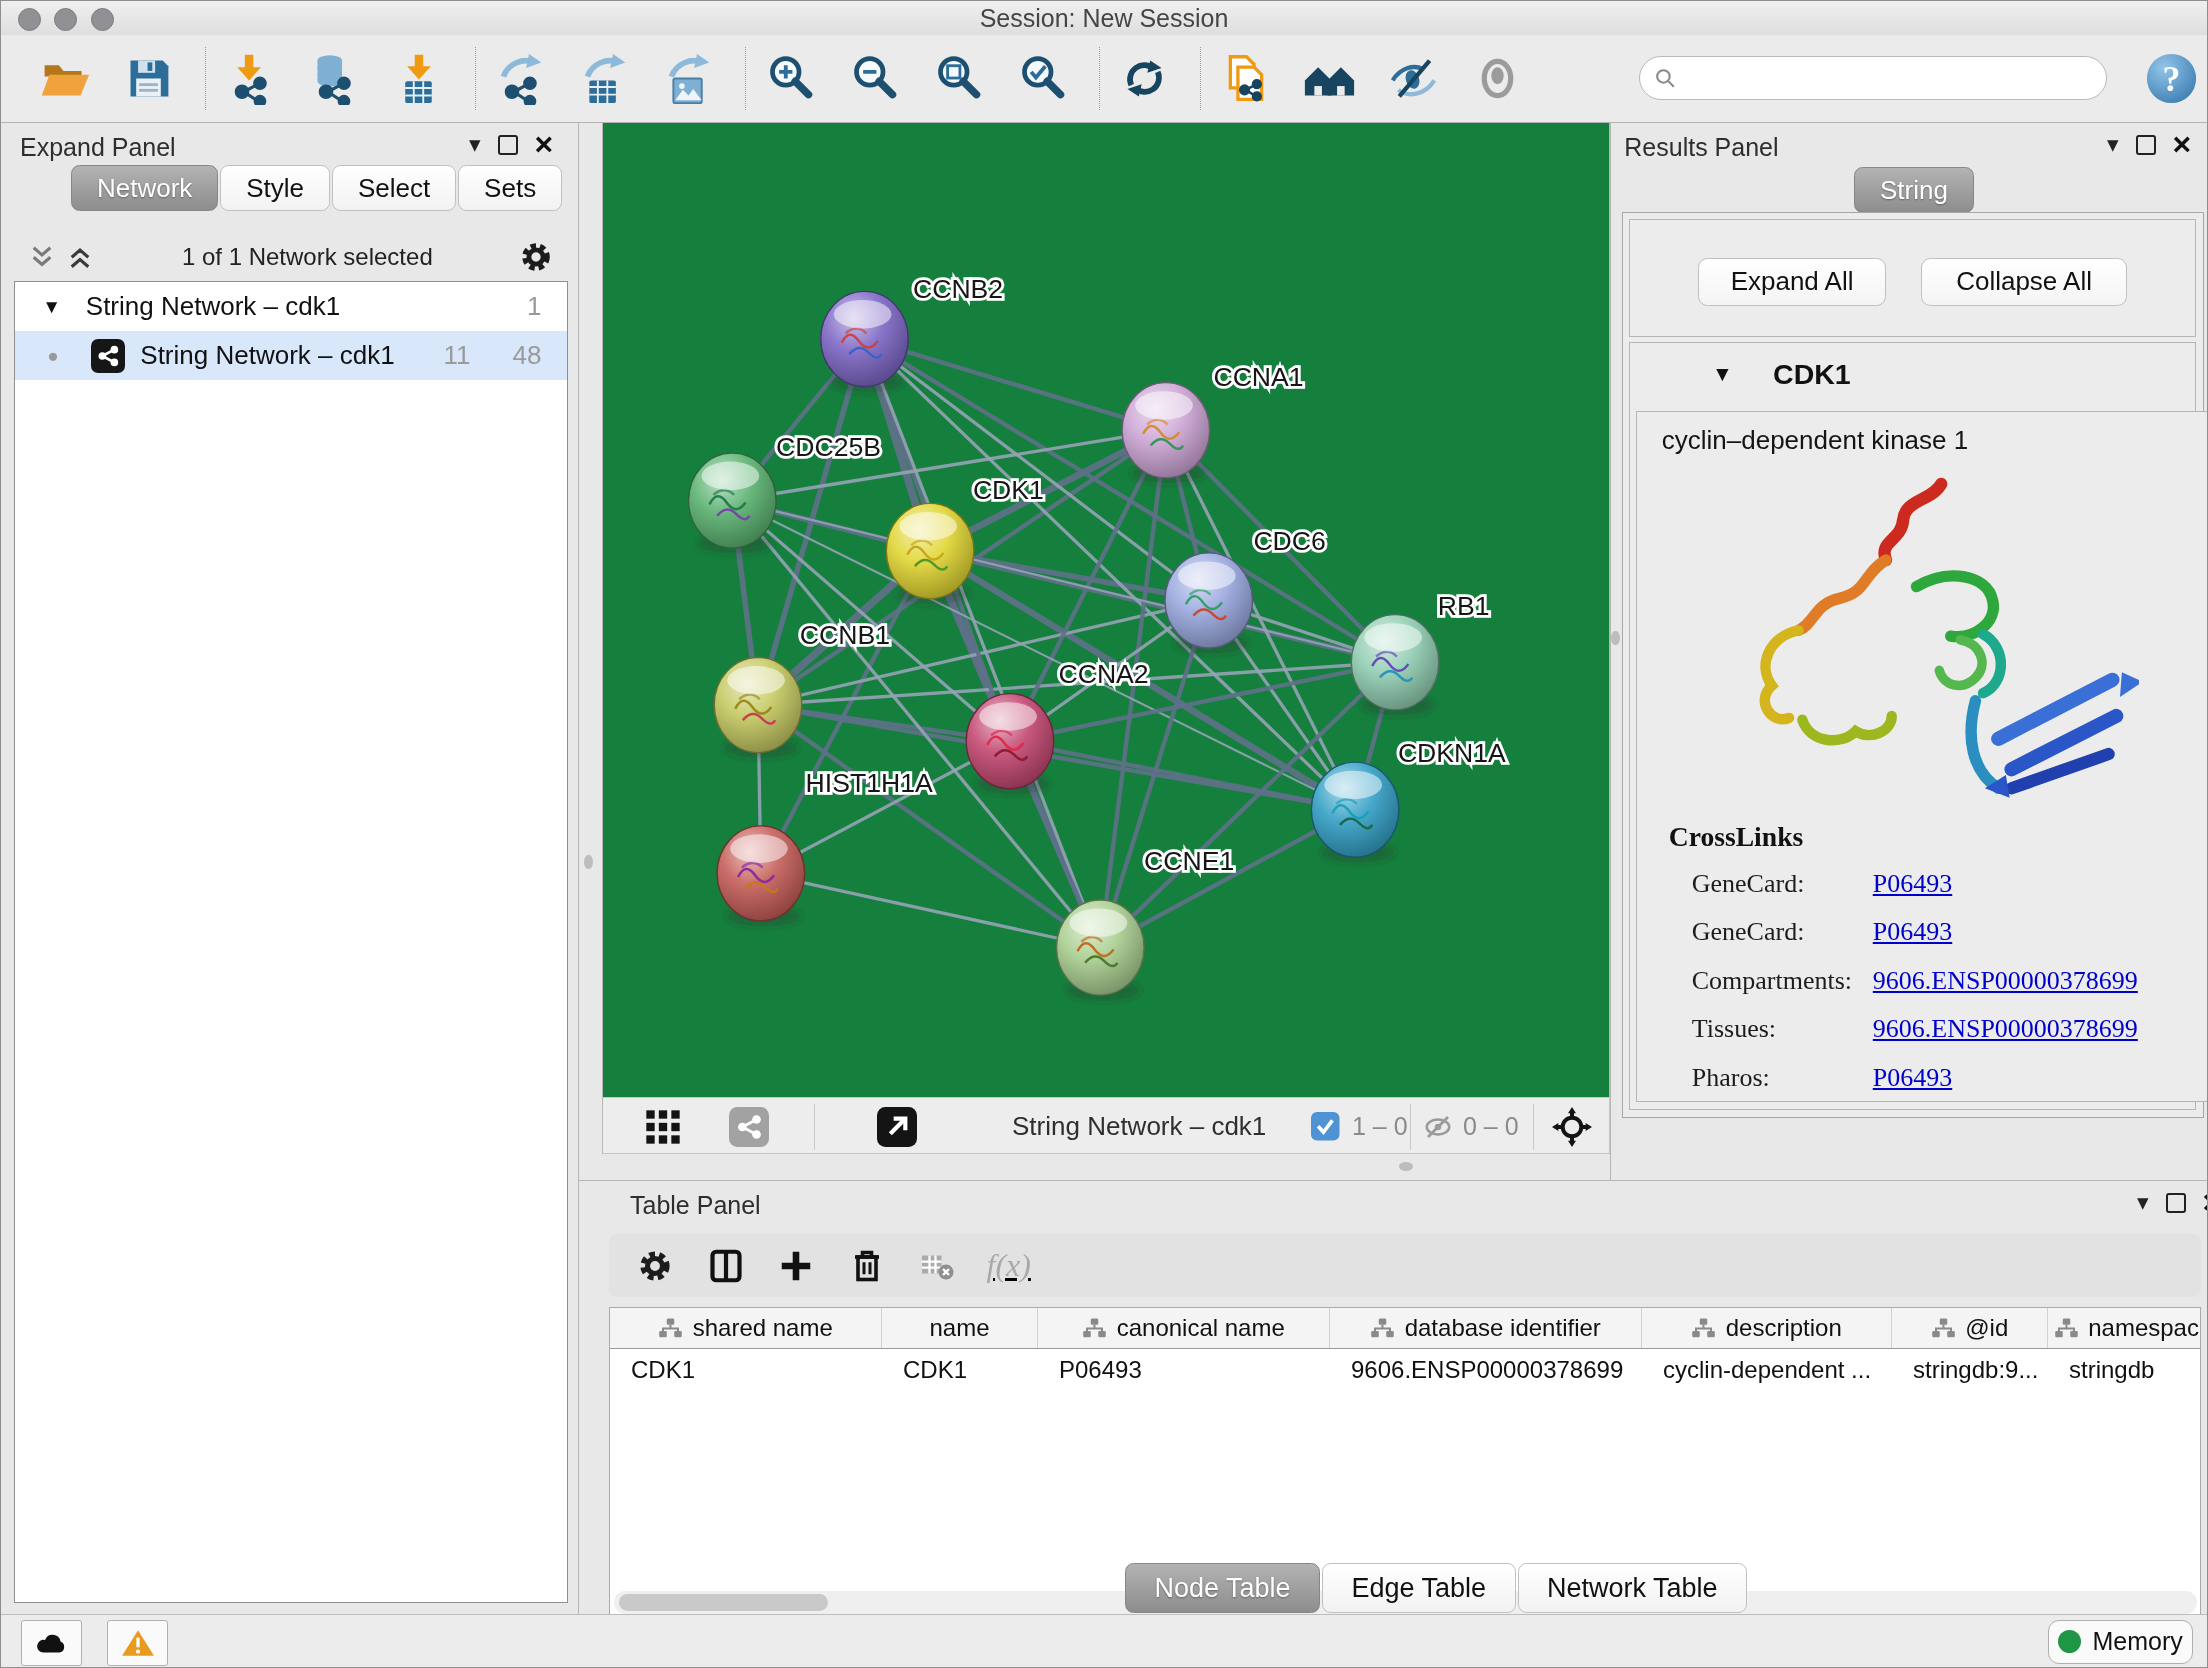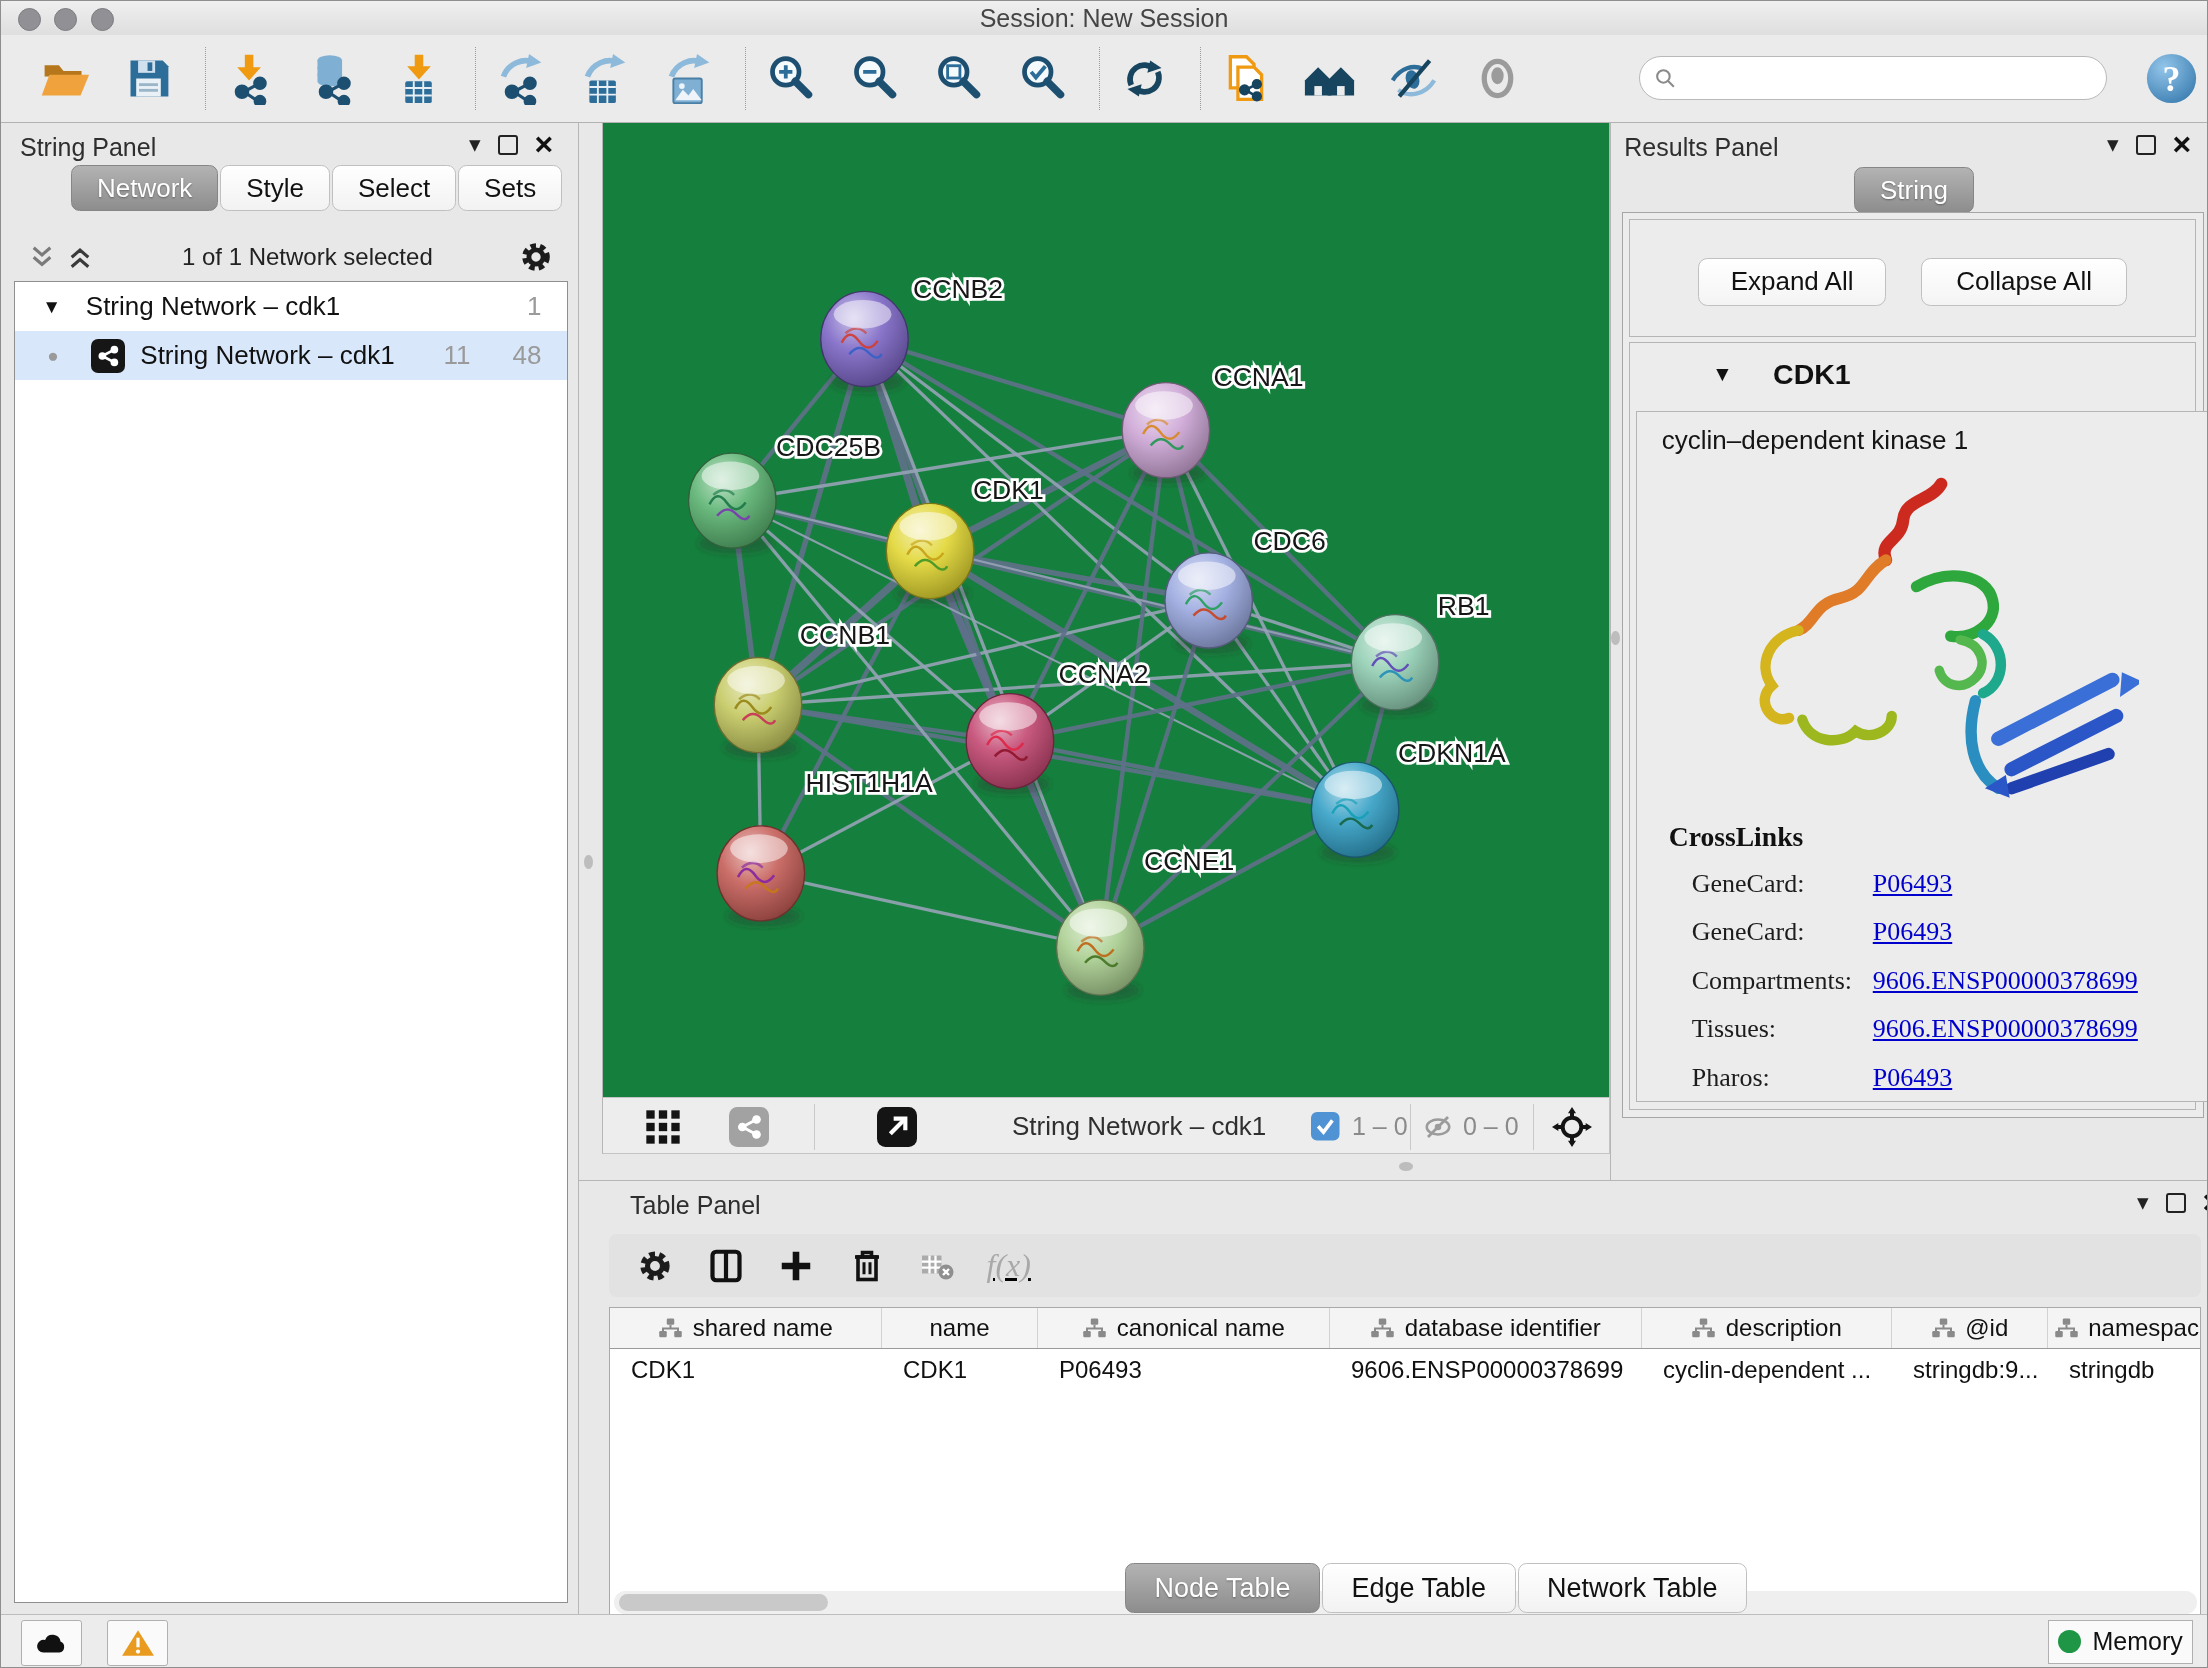--- a/index.html
+++ b/index.html
@@ -100,21 +100,21 @@
   .td{padding-left:21px;box-sizing:border-box;flex:0 0 auto;overflow:hidden;white-space:nowrap;}
   .hscroll{position:absolute;left:3.8px;right:3.8px;bottom:57px;height:23px;background:#efefef;border-radius:11.4px;}
   .hthumb{position:absolute;left:5.7px;top:2.9px;width:209px;height:17px;background:#c9c9c9;border-radius:8.6px;}
   .tp-tabs{position:absolute;left:546px;top:382px;display:flex;}
   .tp-tabs .tab{font-size:27px;padding:8.6px 28.5px;}
 
   
   .statusbar{position:absolute;left:0;top:1613px;width:2208px;height:55px;background:#ececec;border-top:1px solid #bdbdbd;box-sizing:border-box;}
   .sb-btn{position:absolute;top:4.8px;width:59px;height:44px;background:#fafafa;border:1.9px solid #b0b0b0;border-radius:2.9px;
           display:flex;align-items:center;justify-content:center;}
-  .sb-memory{position:absolute;left:2047px;top:4.8px;width:143px;height:42px;background:#fafafa;border:1.9px solid #b0b0b0;border-radius:0;
+  .sb-memory{position:absolute;left:2047px;top:4.8px;width:143px;height:42px;background:#fafafa;border:1.9px solid #b0b0b0;border-radius:11px;
              display:flex;align-items:center;justify-content:center;gap:11.4px;font-size:25px;color:#111;}
   .sb-dot{width:23px;height:23px;border-radius:50%;background:#1f9646;}
 
   .split-dot{position:absolute;background:#bdbdbd;border-radius:50%;}
   .net-label{paint-order:stroke;stroke:#ffffff;stroke-width:6px;fill:#161616;font-size:28px;font-weight:500;font-family:"Liberation Sans",sans-serif;}
 </style>
 </head>
 <body>
 
 <div class="app">
@@ -308,21 +308,21 @@
             <stop offset="0%" stop-color="#93c5ea"></stop>
             <stop offset="100%" stop-color="#3d7fb2"></stop>
           </radialGradient>
         </defs>
       <circle cx="28" cy="28" r="26" fill="url(#hg)"></circle>
       <text x="28" y="41" text-anchor="middle" font-size="38" font-weight="bold" fill="#fff" font-family="Liberation Serif,serif">?</text>
     </svg>
   </div>
 
   <div class="control-panel">
-    <div class="panel-title abs" style="left:19px;top:9.5px;">String Panel</div>
+    <div class="panel-title abs" style="left:19px;top:9.5px;">Expand Panel</div>
     <div class="win-icons" style="left:468px;top:11.4px;">
       <span class="wi-collapse">▾</span>
       <span class="wi-float"></span>
       <span class="wi-close">×</span>
     </div>
     <div class="cp-tabs" id="cp-tabs">
         <div class="tab sel">Network</div>
         <div class="tab">Style</div>
         <div class="tab">Select</div>
         <div class="tab">Sets</div>

